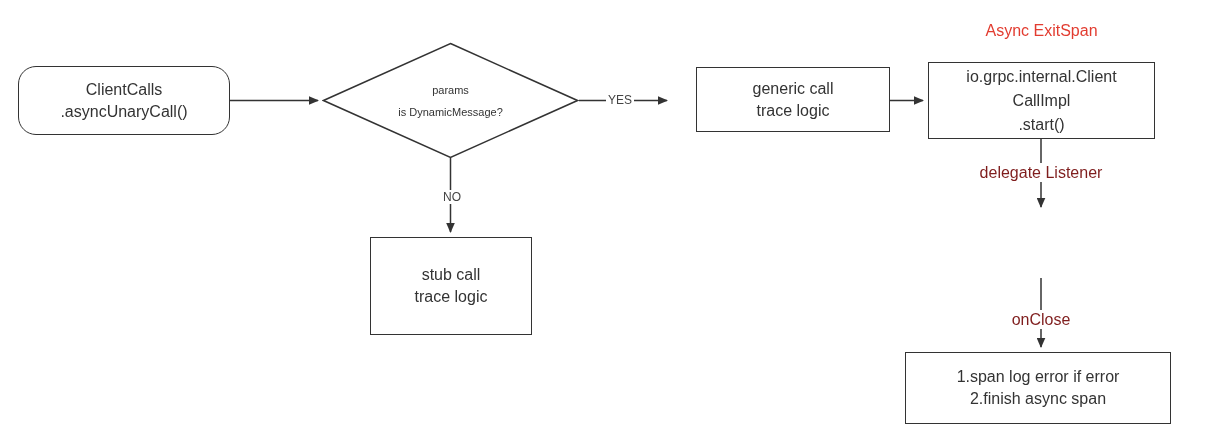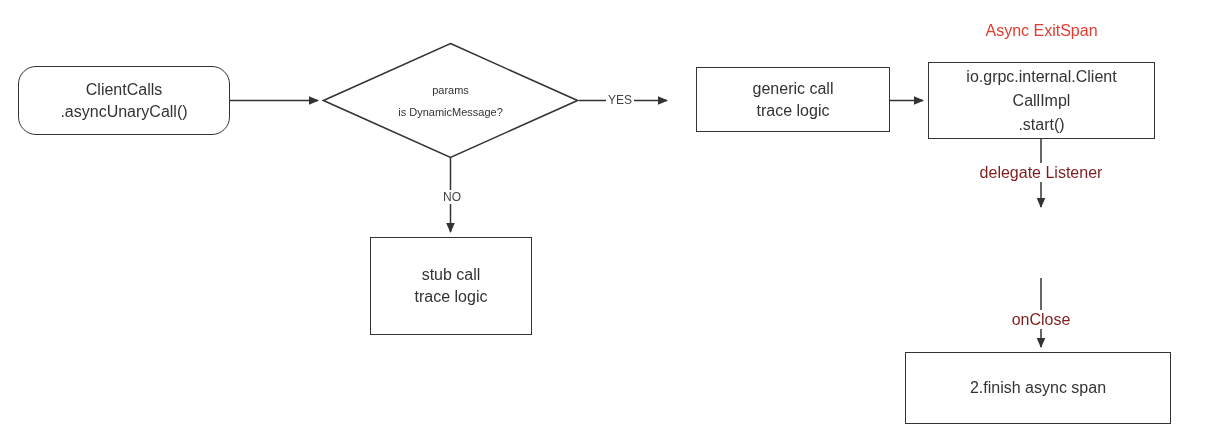--- a/index.html
+++ b/index.html
@@ -130,20 +130,21 @@
     <div>.start()</div>
   </div>
 
   <div class="node" style="left:370px; top:237px; width:162px; height:98px;">
     <div>stub call</div>
     <div>trace logic</div>
   </div>
 
 
   <div class="node" style="left:905px; top:352px; width:266px; height:72px;">
+    <div>1.span log error if error</div>
     <div>2.finish async span</div>
   </div>
 
   <div class="edge-label" style="left:606px; top:93px;">YES</div>
   <div class="edge-label" style="left:441px; top:190px;">NO</div>
   <div class="edge-label big centered-x" style="left:1041px; top:163px;">delegate Listener</div>
   <div class="edge-label big centered-x" style="left:1041px; top:310px;">onClose</div>
 
 </div>
 

